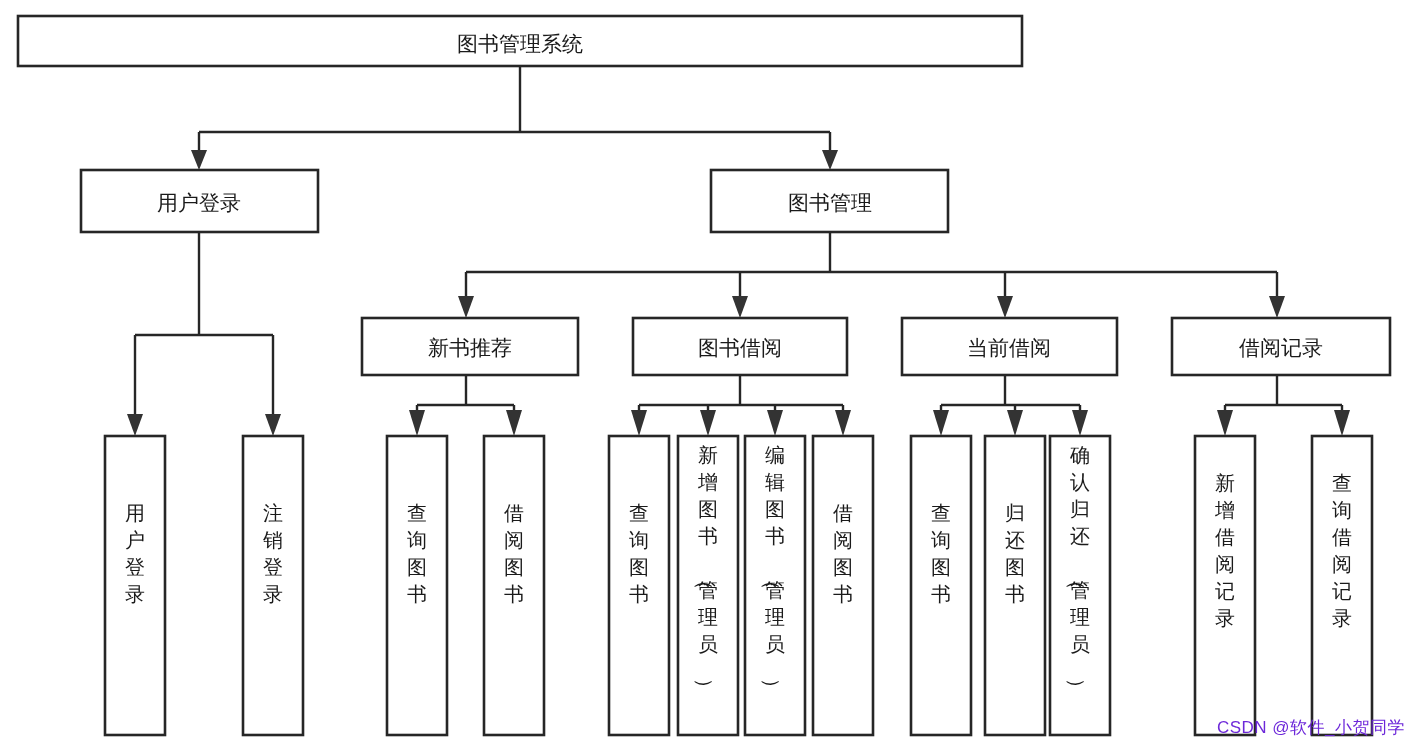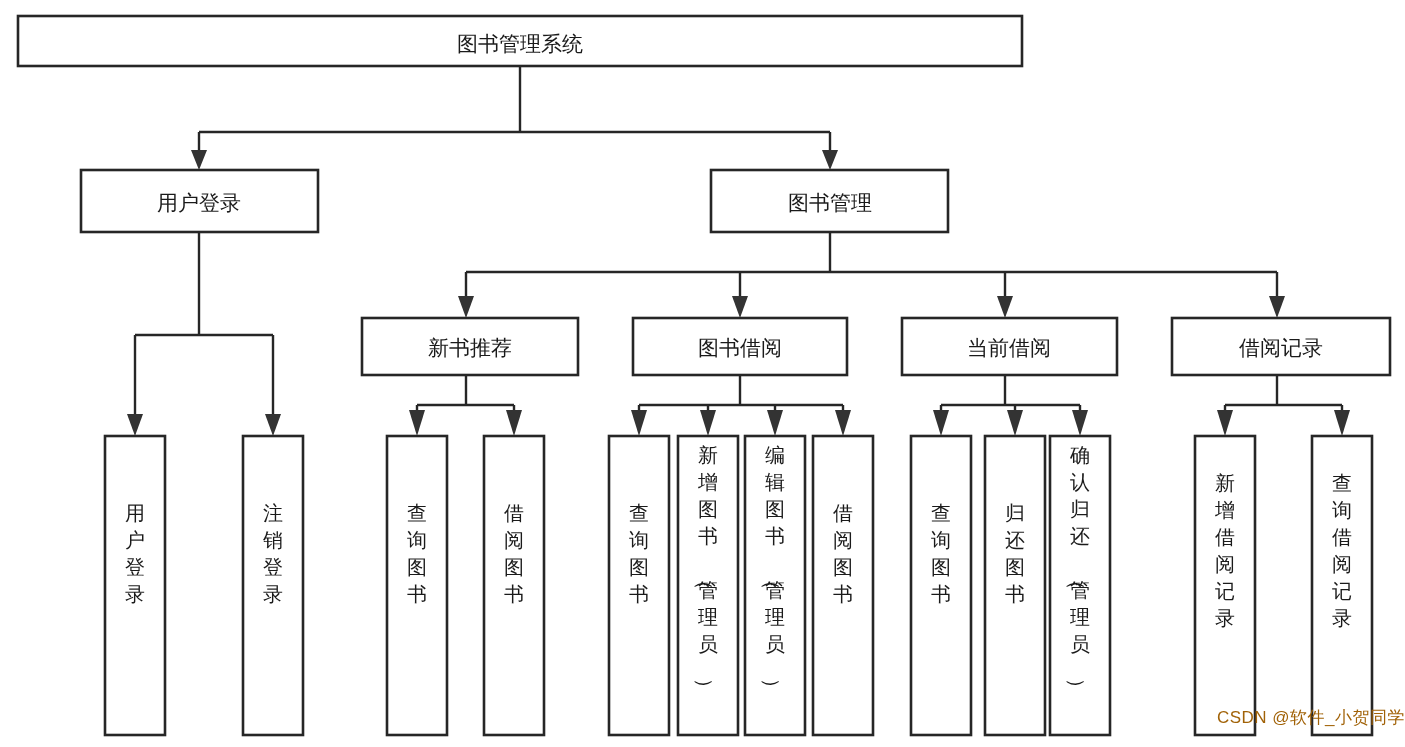--- a/index.html
+++ b/index.html
@@ -50,24 +50,24 @@
   }
   .node-label-v {
     font-family: "Liberation Sans", "DejaVu Sans", sans-serif;
     font-size: 20px;
     fill: #1a1a1a;
     text-anchor: middle;
   }
   .watermark {
     position: absolute;
     right: 8px;
-    bottom: 18px;
+    bottom: 8px;
     font-family: "Liberation Sans", "DejaVu Sans", sans-serif;
     font-size: 17px;
-    color: #a16207;
+    color: #6d28d9;
     letter-spacing: 0.5px;
     white-space: nowrap;
     user-select: none;
   }
 </style>
 </head>
 <body>
 
 <div id="diagram-root">
 

